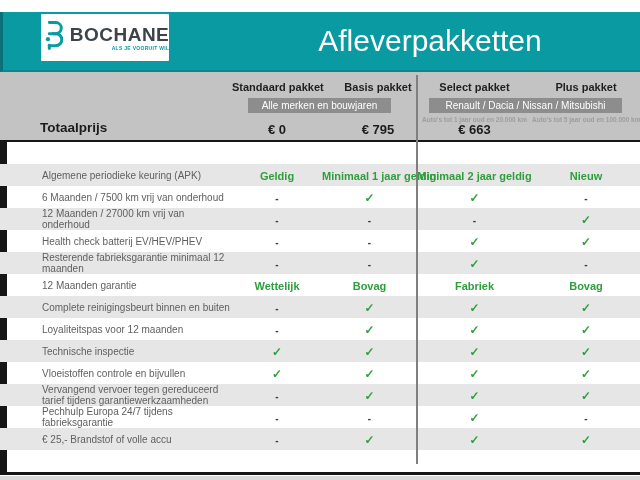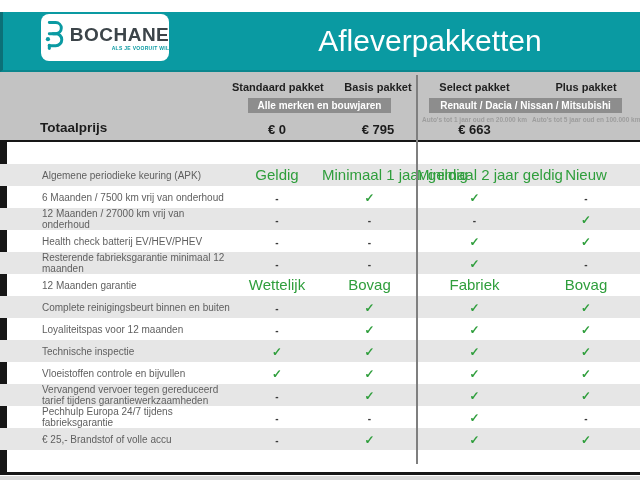--- a/index.html
+++ b/index.html
@@ -5,53 +5,53 @@
   * { margin:0; padding:0; box-sizing:border-box; }
   html,body { background:#fff; }
   .page { width:640px; height:480px; position:relative; overflow:hidden;
           font-family:"Liberation Sans", sans-serif; background:#fff; }
 
   .top-strip { height:12px; background:#ffffff; }
 
   .teal-band { height:60px; background:#0a9aa2; position:relative;
                border-left:3px solid #0b7077; border-bottom:2px solid #0b868d; }
   .logo { position:absolute; left:38px; top:2px; width:128px; height:47px;
-          background:#ffffff; border-radius:8px; display:flex; align-items:center;
+          background:#ffffff; border-radius:1px; display:flex; align-items:center;
           justify-content:center; gap:5px; }
   .logo-text-wrap { display:flex; flex-direction:column; align-items:flex-end; }
   .logo-text { font-size:19px; font-weight:bold; color:#3c4449; letter-spacing:.5px; line-height:1; }
   .logo-tagline { font-size:5px; color:#0a9aa2; font-weight:bold; margin-top:1px; letter-spacing:.3px; }
   .band-title { position:absolute; left:225px; right:8px; top:0; height:72px; line-height:58px;
                 text-align:center; color:#ffffff; font-size:30px; font-weight:normal; }
 
   .header-band { height:68px; background:#c3c3c3; position:relative; }
   .col-head { position:absolute; top:9px; font-size:11px; font-weight:bold; color:#1f1f1f;
               text-align:center; white-space:nowrap; }
   .ch0 { left:232px; width:90px; }  .ch1 { left:322px; width:95px;padding-left:17px; }
   .ch2 { left:417px; width:115px; } .ch3 { left:532px; width:108px; }
   .badge { position:absolute; top:26px; height:15px; line-height:15px; background:#8d8d8d;
-           color:#ffffff; font-weight:bold; font-size:10px; text-align:center; white-space:nowrap; }
+           color:#ffffff; font-weight:normal; font-size:10px; text-align:center; white-space:nowrap; }
   .badge1 { left:248px; width:143px; }
   .badge2 { left:429px; width:193px; }
   .note { position:absolute; top:44px; font-size:6.5px; color:#9d9d9d; font-weight:bold;
           text-align:center; white-space:nowrap; }
   .price { position:absolute; top:50px; font-size:13px; font-weight:bold; color:#1c1c1c; text-align:center; }
   .totaal { position:absolute; left:40px; top:48px; font-size:13.5px; font-weight:bold; color:#1c1c1c; }
 
   .header-line { height:2px; background:#161616; }
 
   .row { display:flex; align-items:center; min-height:22px; position:relative; background:#fff; }
   .row.gray { background:#e6e6e6; }
   .row.white::before { content:""; position:absolute; left:0; top:0; bottom:0; width:7px; background:#161616; }
   .spacer-top { height:14px; }
   .spacer-bottom { height:21px; }
   .row-label { width:232px; padding-left:42px; font-size:10px; color:#5f5f5f; line-height:1.1; }
   .cell { text-align:center; }
   .c0 { width:90px; } .c1 { width:95px; } .c2 { width:115px; } .c3 { width:108px; }
-  .val-text { font-size:15px; font-weight:normal; color:#2f9e3c; white-space:nowrap; }
+  .val-text { font-size:11px; font-weight:bold; color:#2f9e3c; white-space:nowrap; }
   .val-check { font-size:12px; font-weight:bold; color:#2f9e3c; }
   .val-dash { font-size:10px; font-weight:bold; color:#3a3a3a; }
 
   .bottom-line { height:3px; background:#161616; }
   .bottom-gray { position:absolute; left:0; right:0; bottom:0; height:4px; background:#d9d9d9; }
 
   .v-divider { position:absolute; left:416px; top:75px; width:2px; height:389px;
                background:#7f7f7f; z-index:4; }
 </style>
 </head>

